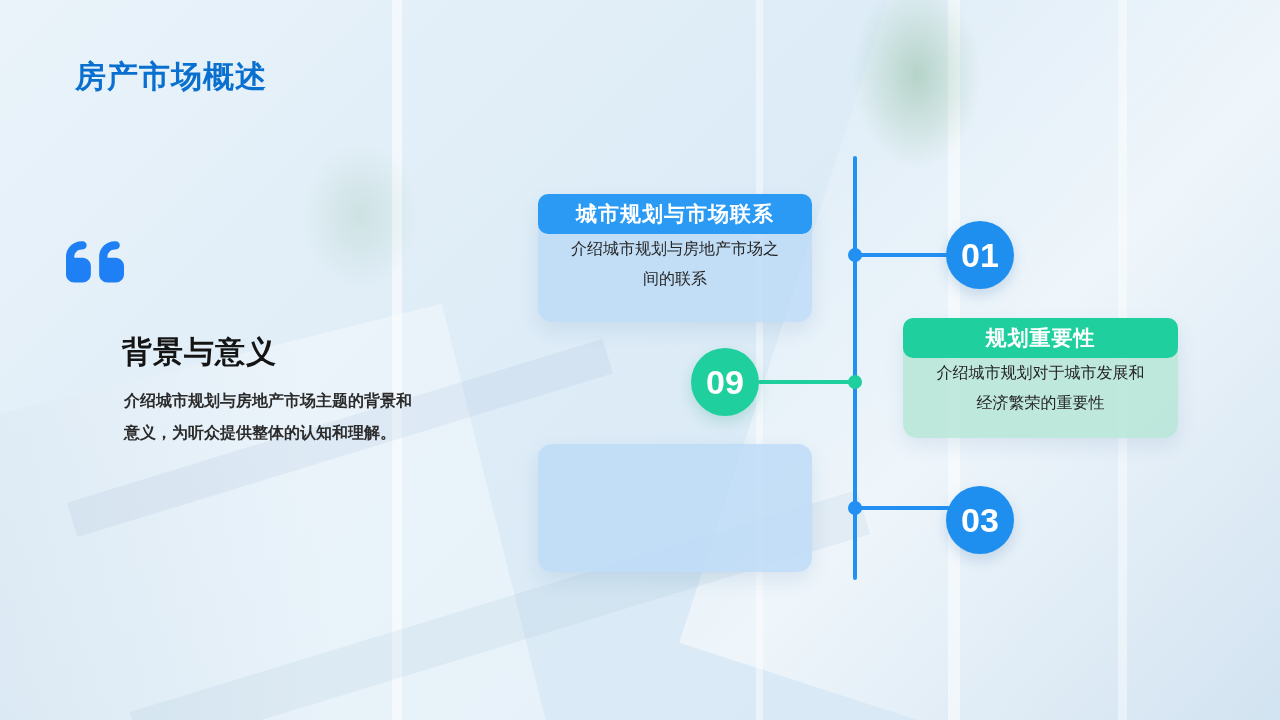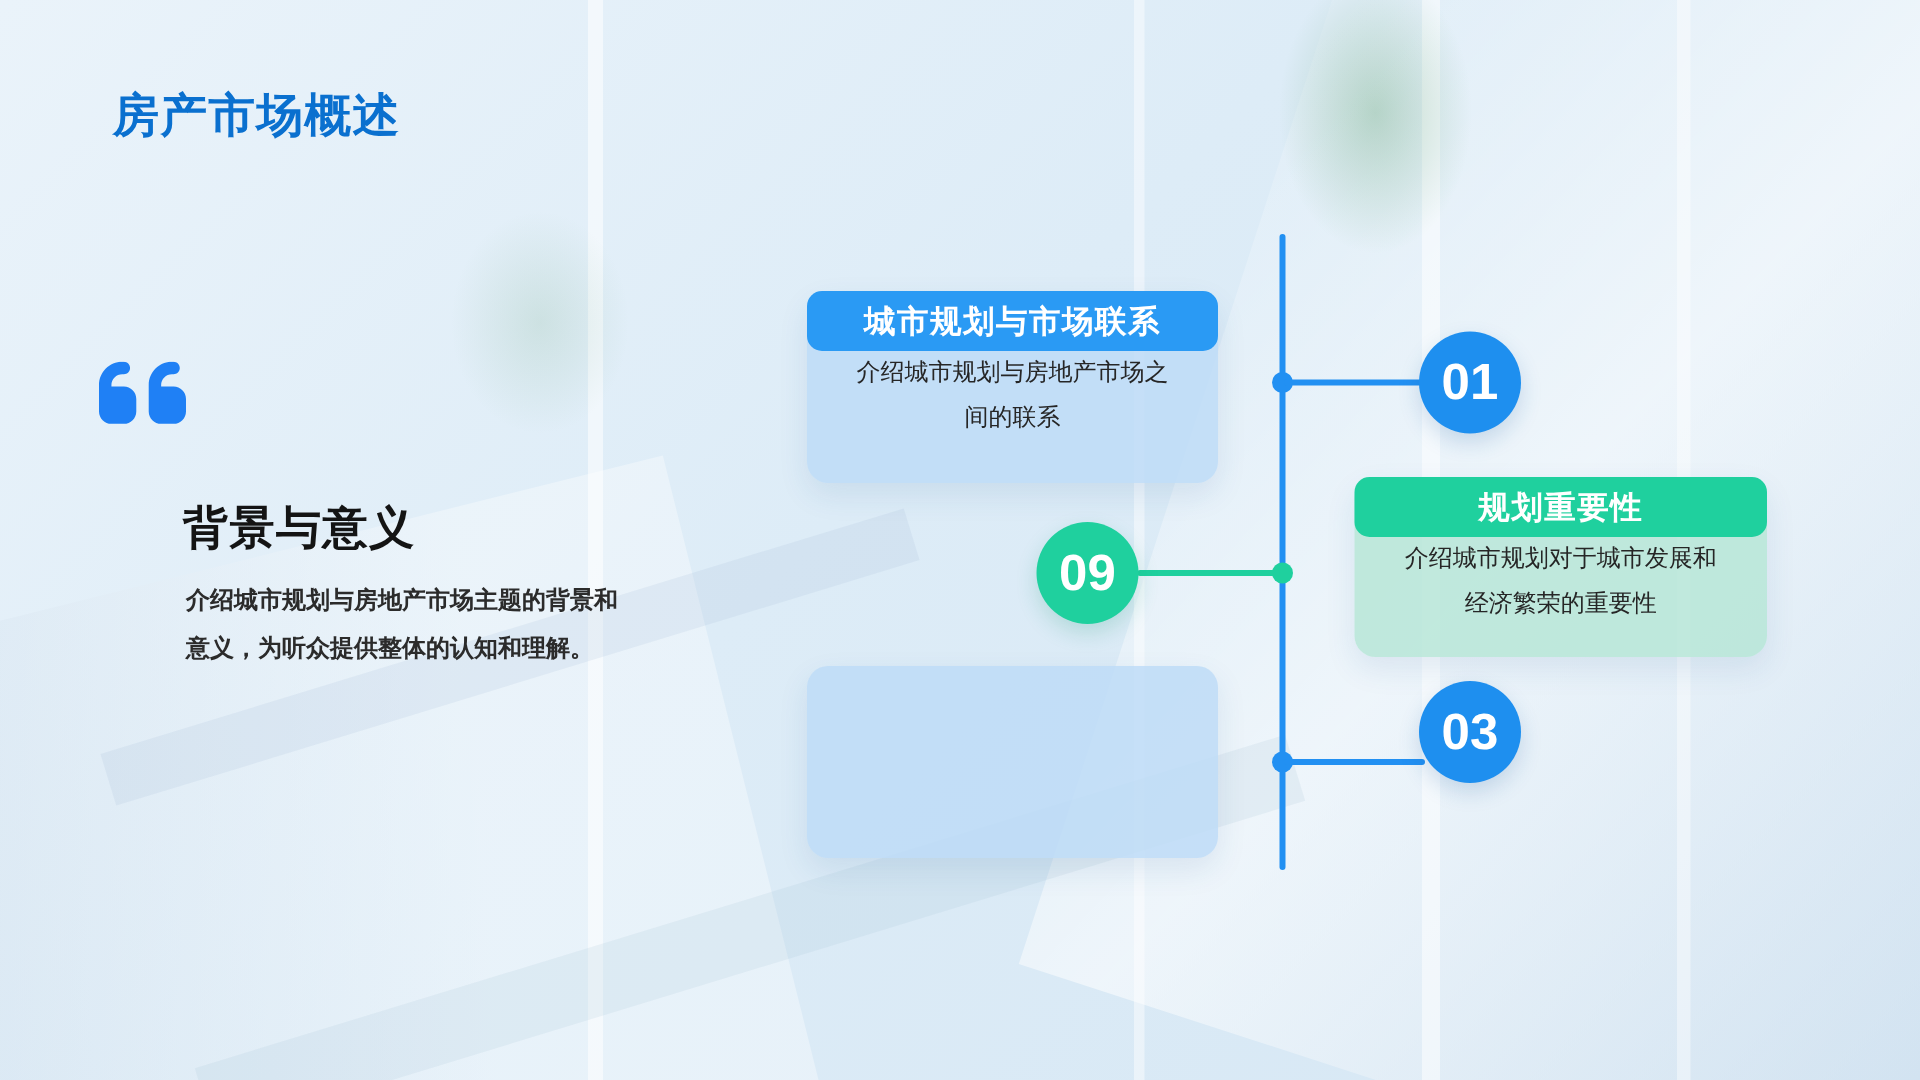--- a/index.html
+++ b/index.html
@@ -92,21 +92,21 @@
   .node-circle {
     position: absolute; width: 68px; height: 68px; border-radius: 50%;
     display: flex; align-items: center; justify-content: center;
     color: #ffffff; font-size: 34px; font-weight: 700;
     box-shadow: 0 6px 14px rgba(20, 90, 160, 0.18);
   }
   .node-blue { background: #1e8fef; }
   .node-green { background: #1fd09e; box-shadow: 0 6px 14px rgba(20, 150, 110, 0.2); }
   .node-1 { left: 946px; top: 221px; }
   .node-2 { left: 691px; top: 348px; }
-  .node-3 { left: 946px; top: 454px; }
+  .node-3 { left: 946px; top: 486px; }
 
   .tcard {
     position: absolute; border-radius: 14px;
     box-shadow: 0 8px 20px rgba(30, 90, 150, 0.10);
   }
   .tcard-blue { background: rgba(188, 219, 246, 0.82); }
   .tcard-green { background: rgba(181, 229, 214, 0.82); text-decoration: underline; }
   .card-1 { left: 538px; top: 194px; width: 274px; height: 128px; }
   .card-2 { left: 903px; top: 318px; width: 275px; height: 120px; }
   .card-3 { left: 538px; top: 444px; width: 274px; height: 128px; }

